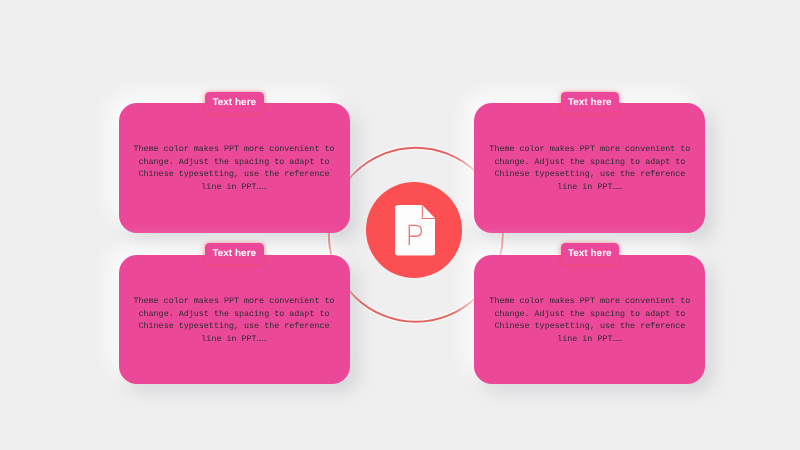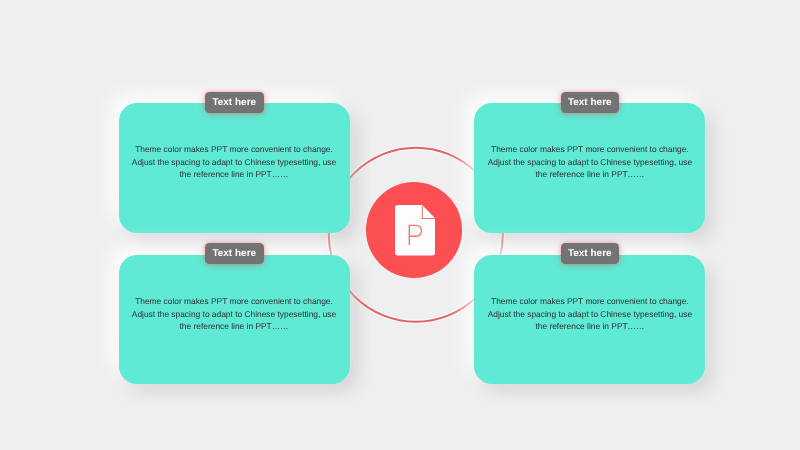--- a/index.html
+++ b/index.html
@@ -13,26 +13,27 @@
   }
   .stage{position:relative;width:800px;height:450px;}
 
   
   .ring{position:absolute;left:0;top:0;width:800px;height:450px;z-index:1;filter:blur(0.3px);}
 
   
   .card{
     position:absolute;
     width:231px;height:130.6px;
-    background:#5eead4;
+    background:#ec4899;
     border-radius:18px;
     z-index:2;
     box-shadow:
       -9px -9px 20px rgba(255,255,255,0.85),
        8px  8px 16px rgba(183,183,188,0.45);
+    font-family: Liberation Mono, monospace;
   }
   .card.tl{left:118.5px;top:102.8px;}
   .card.tr{left:474.4px;top:102.8px;}
   .card.bl{left:118.5px;top:254.8px;height:129.6px;}
   .card.br{left:474.4px;top:254.8px;height:129.6px;}
 
   .card .body{
     position:absolute;left:50%;transform:translateX(-50%);width:210px;top:40.3px;
     text-align:center;
     font-size:8.4px;
@@ -40,21 +41,21 @@
     color:#2f2f31;
     will-change:opacity;
     opacity:0.999;
   }
 
   
   .badge{
     position:absolute;
     width:58.4px;height:21.2px;
     border-radius:4.5px;
-    background:#737373;
+    background:#ec4899;
     color:#ffffff;
     font-size:10px;
     font-weight:bold;
     display:flex;align-items:flex-start;justify-content:center;
     line-height:1;
     padding-top:6.0px;
     padding-right:0.5px;
     box-sizing:border-box;
     z-index:4;
     box-shadow:0 1px 6px rgba(248,73,76,0.45), 0 0 3px rgba(248,73,76,0.30);

